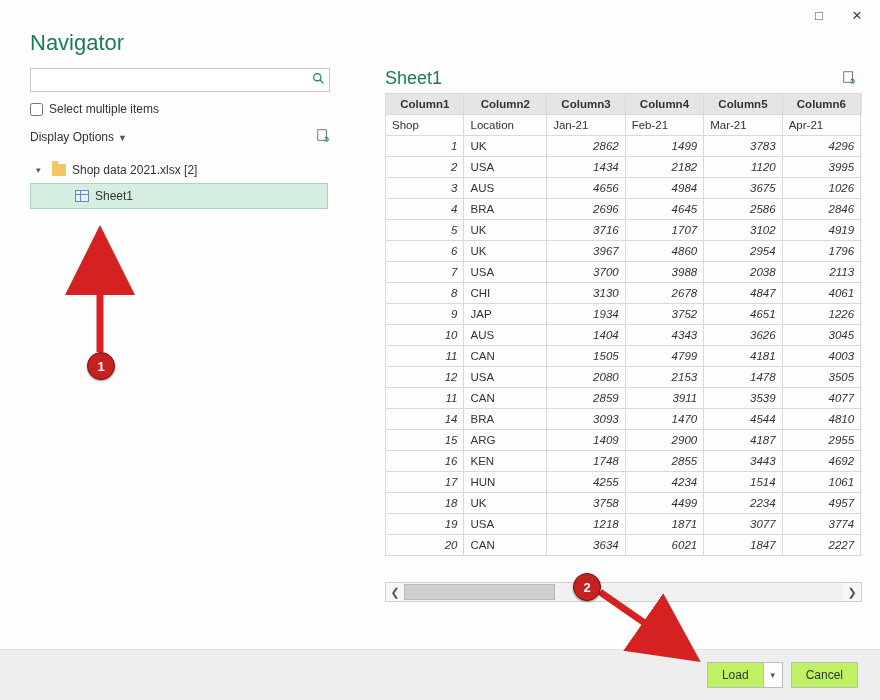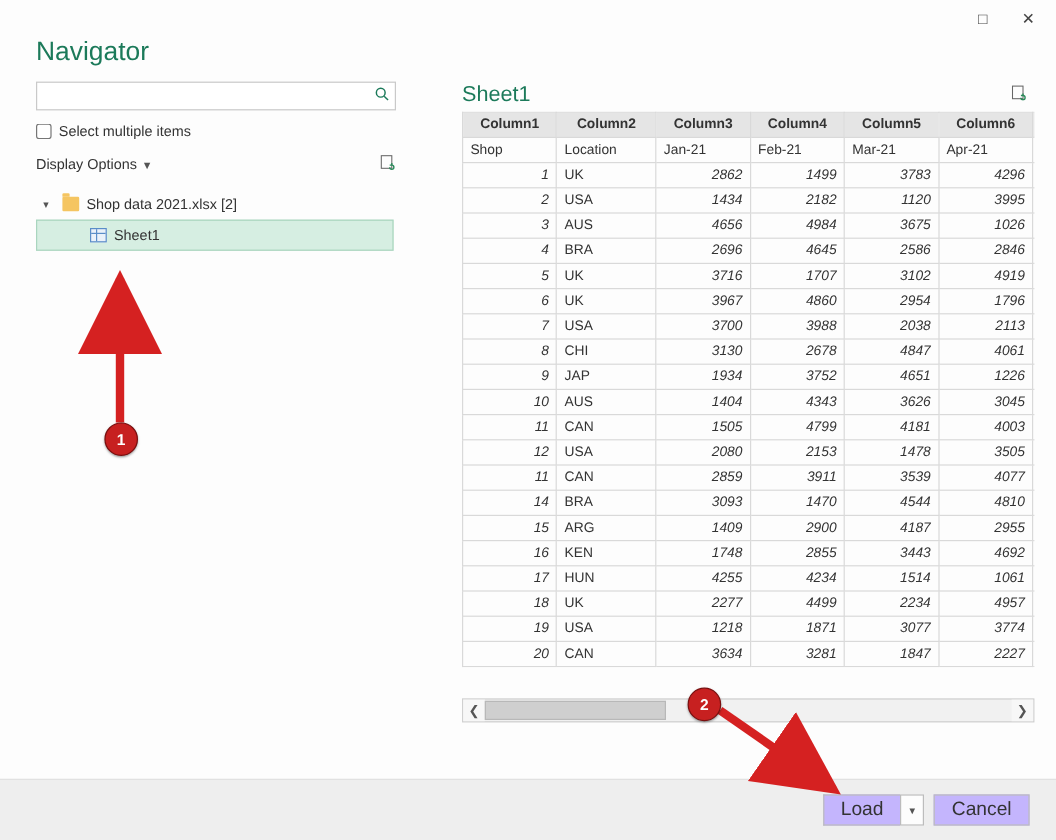--- a/index.html
+++ b/index.html
@@ -228,23 +228,23 @@
     height:50px;
     display:flex;
     align-items:center;
     justify-content:flex-end;
     padding-right:22px;
     gap:8px;
   }
   .btn {
     height:24px;
     padding:0 14px;
-    background:#c4b5fd;
+    background:#bef264;
     border:1px solid #bcbcbc;
-    font-size:16px;
+    font-size:12px;
     display:flex;align-items:center;justify-content:center;
     cursor:default;
   }
   .btn-split{display:flex;}
   .btn-split .btn{border-right:none;}
   .btn-split .caret{
     width:18px;height:24px;
     border:1px solid #bcbcbc;
     background:#fdfdfd;
     display:flex;align-items:center;justify-content:center;
@@ -509,40 +509,40 @@
                 <td class="txt">HUN</td>
                 <td class="num">4255</td>
                 <td class="num">4234</td>
                 <td class="num">1514</td>
                 <td class="num">1061</td>
                 <td class="num"></td>
               </tr>
               <tr class="datarow">
                 <td class="num">18</td>
                 <td class="txt">UK</td>
-                <td class="num">2277</td>
+                <td class="num">3758</td>
                 <td class="num">4499</td>
                 <td class="num">2234</td>
                 <td class="num">4957</td>
                 <td class="num"></td>
               </tr>
               <tr class="datarow">
                 <td class="num">19</td>
                 <td class="txt">USA</td>
                 <td class="num">1218</td>
                 <td class="num">1871</td>
                 <td class="num">3077</td>
                 <td class="num">3774</td>
                 <td class="num"></td>
               </tr>
               <tr class="datarow">
                 <td class="num">20</td>
                 <td class="txt">CAN</td>
                 <td class="num">3634</td>
-                <td class="num">3281</td>
+                <td class="num">6021</td>
                 <td class="num">1847</td>
                 <td class="num">2227</td>
                 <td class="num"></td>
               </tr>
             </tbody>
           </table>
       </div>
 
       <div class="hscroll">
         <div class="arrow">❮</div>

